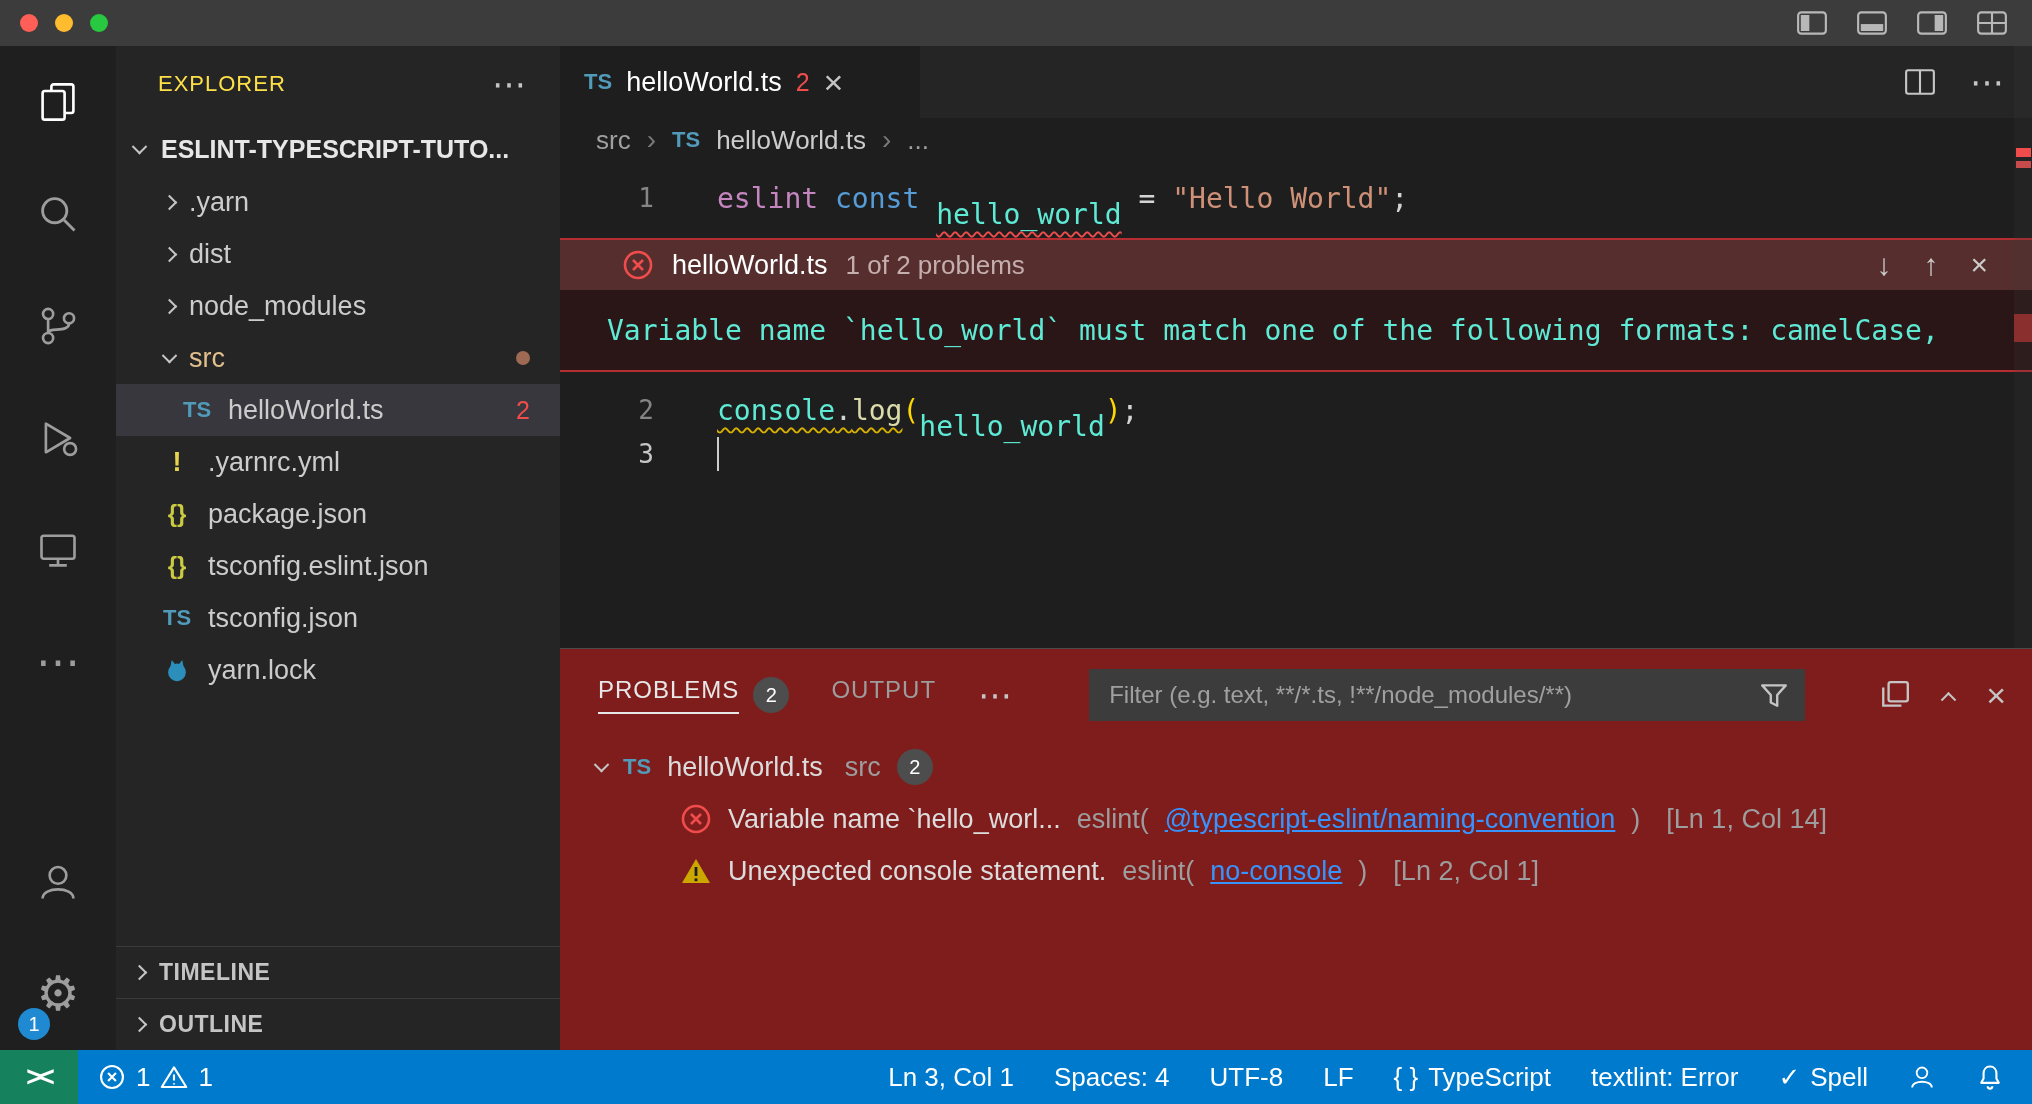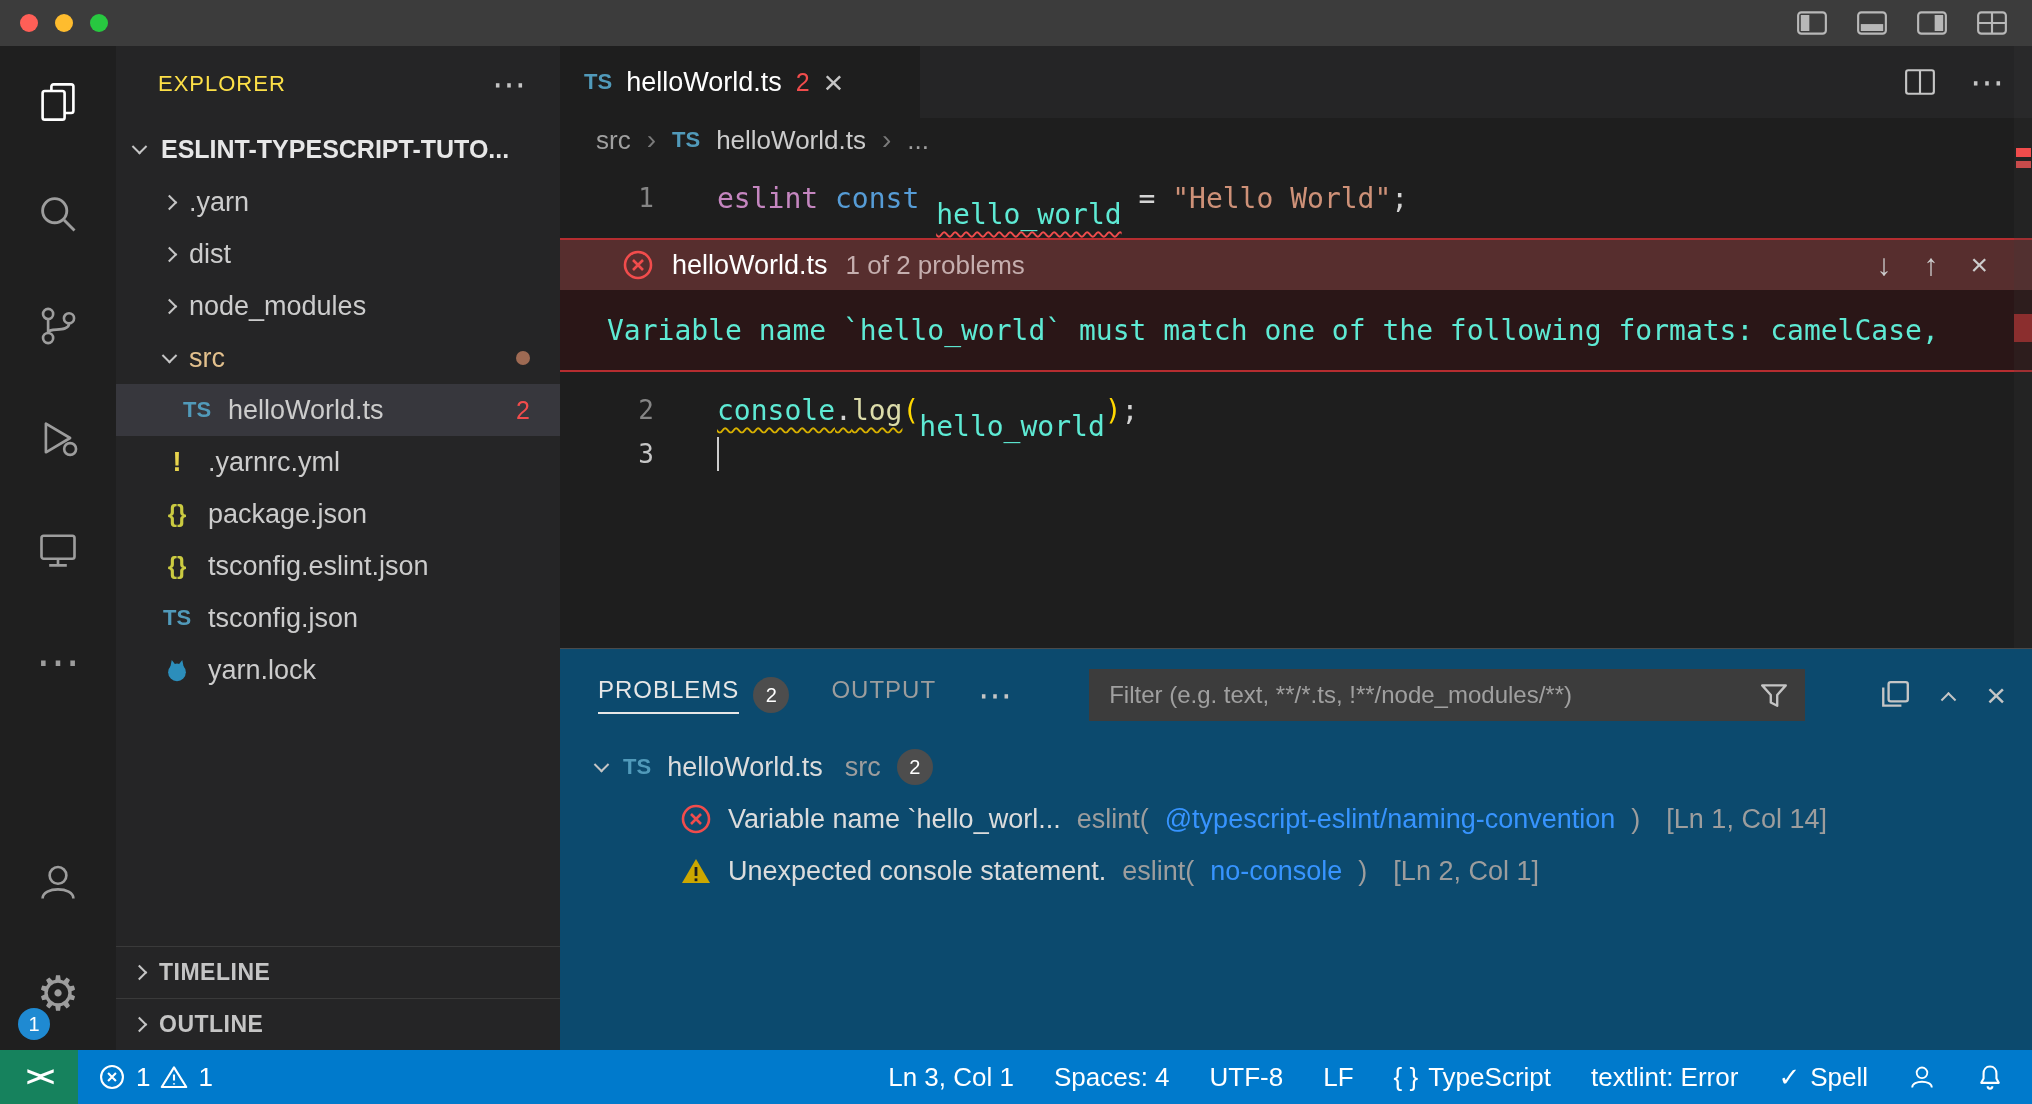--- a/index.html
+++ b/index.html
@@ -88,38 +88,38 @@
   .peek-actions { margin-left:auto; display:flex; align-items:center; gap:32px; padding-right:44px; color:#cccccc; font-size:30px; }
   .peek-body { height:80px; background:#2a1617; display:flex; align-items:center; padding-left:47px; color:#5eead4; font-size:28px; font-family:"DejaVu Sans Mono","Liberation Mono",monospace; white-space:pre; overflow:hidden; }
 
   
   .ruler { position:absolute; top:0; right:0; bottom:0; width:18px; background:rgba(60,60,60,0.18); }
   .ruler .m1 { position:absolute; top:102px; right:1px; width:15px; height:9px; background:#f14c4c; }
   .ruler .m2 { position:absolute; top:115px; right:1px; width:15px; height:7px; background:#c84b4b; }
   .ruler .m3 { position:absolute; top:268px; right:0; width:18px; height:28px; background:#8b2e2e; }
 
   
-  .panel { flex:1; background:#0c4a6e; border-top:1px solid #4a4a4a; display:flex; flex-direction:column; min-height:0; }
+  .panel { flex:1; background:#7f1d1d; border-top:1px solid #4a4a4a; display:flex; flex-direction:column; min-height:0; }
   .panel-header { height:92px; display:flex; align-items:center; padding:0 26px 0 38px; gap:42px; flex:0 0 auto; }
   .ptab { display:flex; align-items:center; gap:14px; color:#9d9d9d; font-size:24px; letter-spacing:1px; cursor:pointer; }
   .ptab .ptab-label { padding-bottom:8px; border-bottom:2px solid transparent; }
   .ptab.active { color:#e7e7e7; }
   .ptab.active .ptab-label { border-bottom-color:#e7e7e7; }
   .pbadge { background:#4d4d4d; color:#ffffff; border-radius:50%; min-width:36px; height:36px; display:flex; align-items:center; justify-content:center; font-size:20px; letter-spacing:0; }
   .filter-wrap { margin-left:auto; width:716px; height:52px; background:#3c3c3c; display:flex; align-items:center; padding:0 16px 0 20px; }
   .filter { flex:1; background:transparent; border:none; outline:none; color:#cccccc; font-size:24px; font-family:inherit; min-width:0; }
   .filter::placeholder { color:#a0a0a0; }
   .panel-actions { display:flex; align-items:center; gap:32px; padding-left:32px; color:#c5c5c5; }
   .chev-up { transform:rotate(-135deg) translate(-3px,-3px); }
   .panel-tree { font-size:27px; color:#dcdcdc; }
   .pt-group { height:52px; display:flex; align-items:center; gap:16px; padding-left:36px; cursor:pointer; }
   .pt-path { color:#9d9d9d; margin-left:6px; }
   .pt-problem { height:52px; display:flex; align-items:center; gap:16px; padding-left:120px; cursor:pointer; }
   .psrc { color:#9d9d9d; }
-  .plink { color:#3794ff; cursor:pointer; }
+  .plink { color:#3794ff; text-decoration:underline; cursor:pointer; }
   .ploc { color:#9d9d9d; margin-left:10px; }
 
   
   .statusbar { height:54px; background:#007acc; display:flex; align-items:center; color:#ffffff; font-size:26px; flex:0 0 auto; }
   .remote { width:78px; height:100%; background:#16825d; display:flex; align-items:center; justify-content:center; font-size:27px; font-weight:bold; letter-spacing:-3px; cursor:pointer; }
   .sb-item { height:100%; display:flex; align-items:center; gap:10px; padding:0 20px; cursor:pointer; white-space:nowrap; }
   .sb-right { margin-left:auto; display:flex; align-items:center; height:100%; padding-right:8px; }
   svg.icon { display:block; }
 </style>
 </head>

